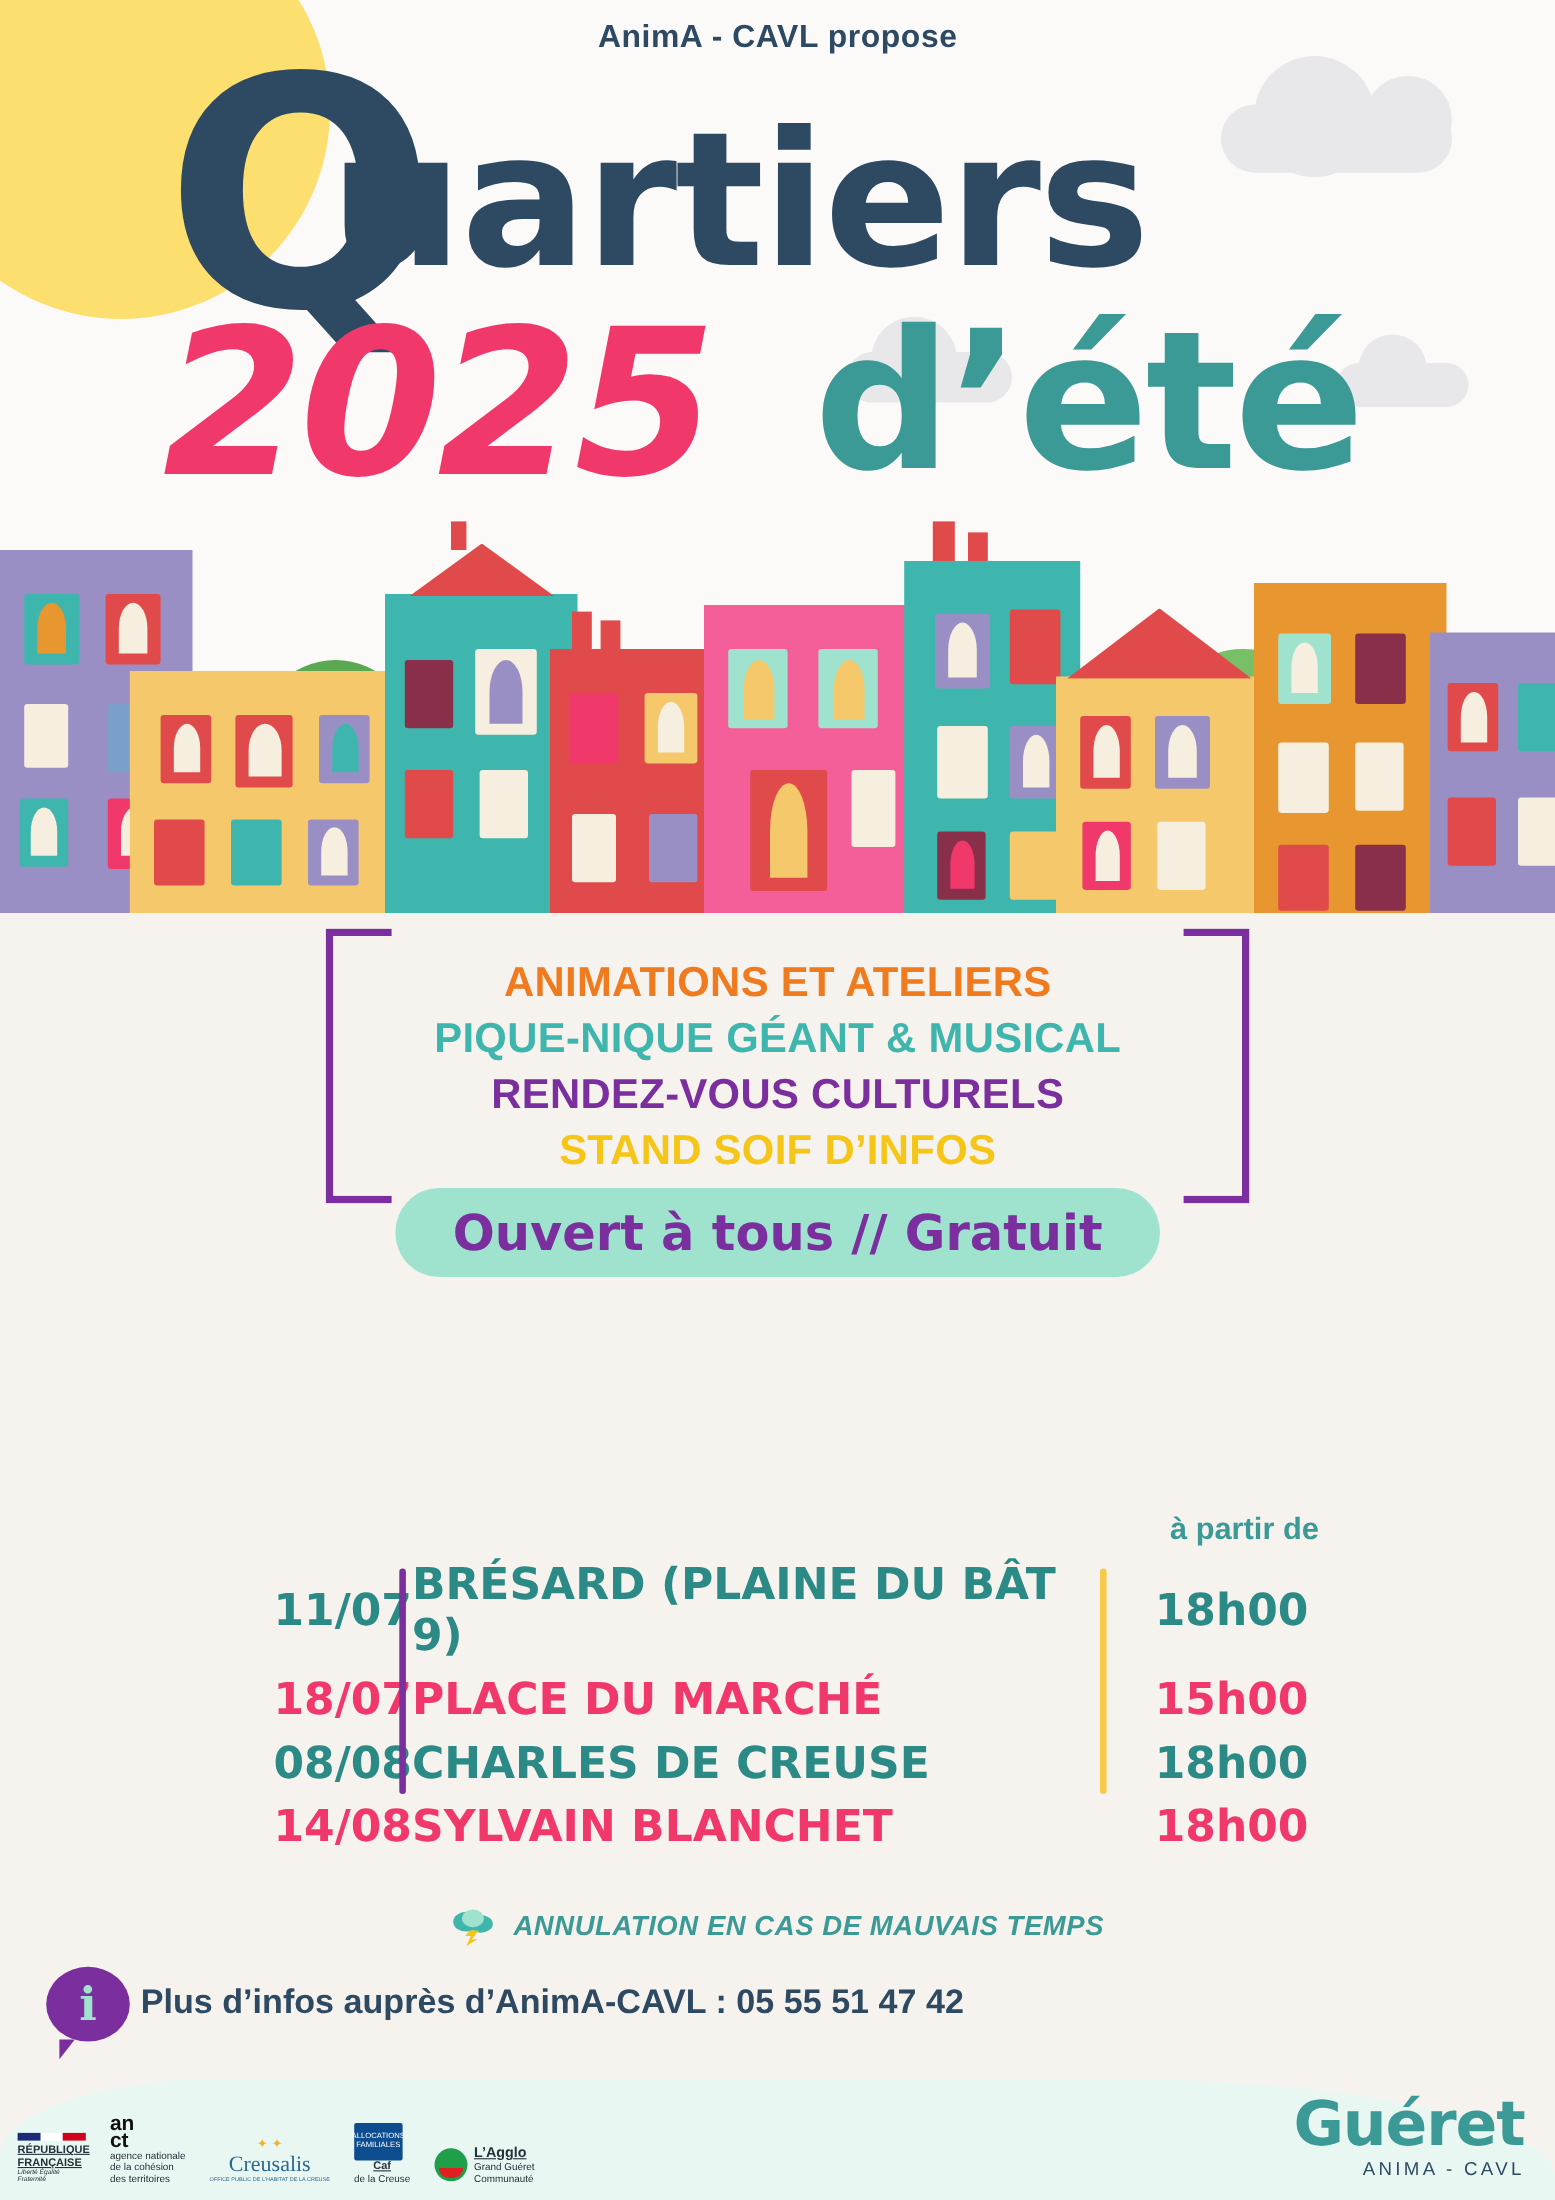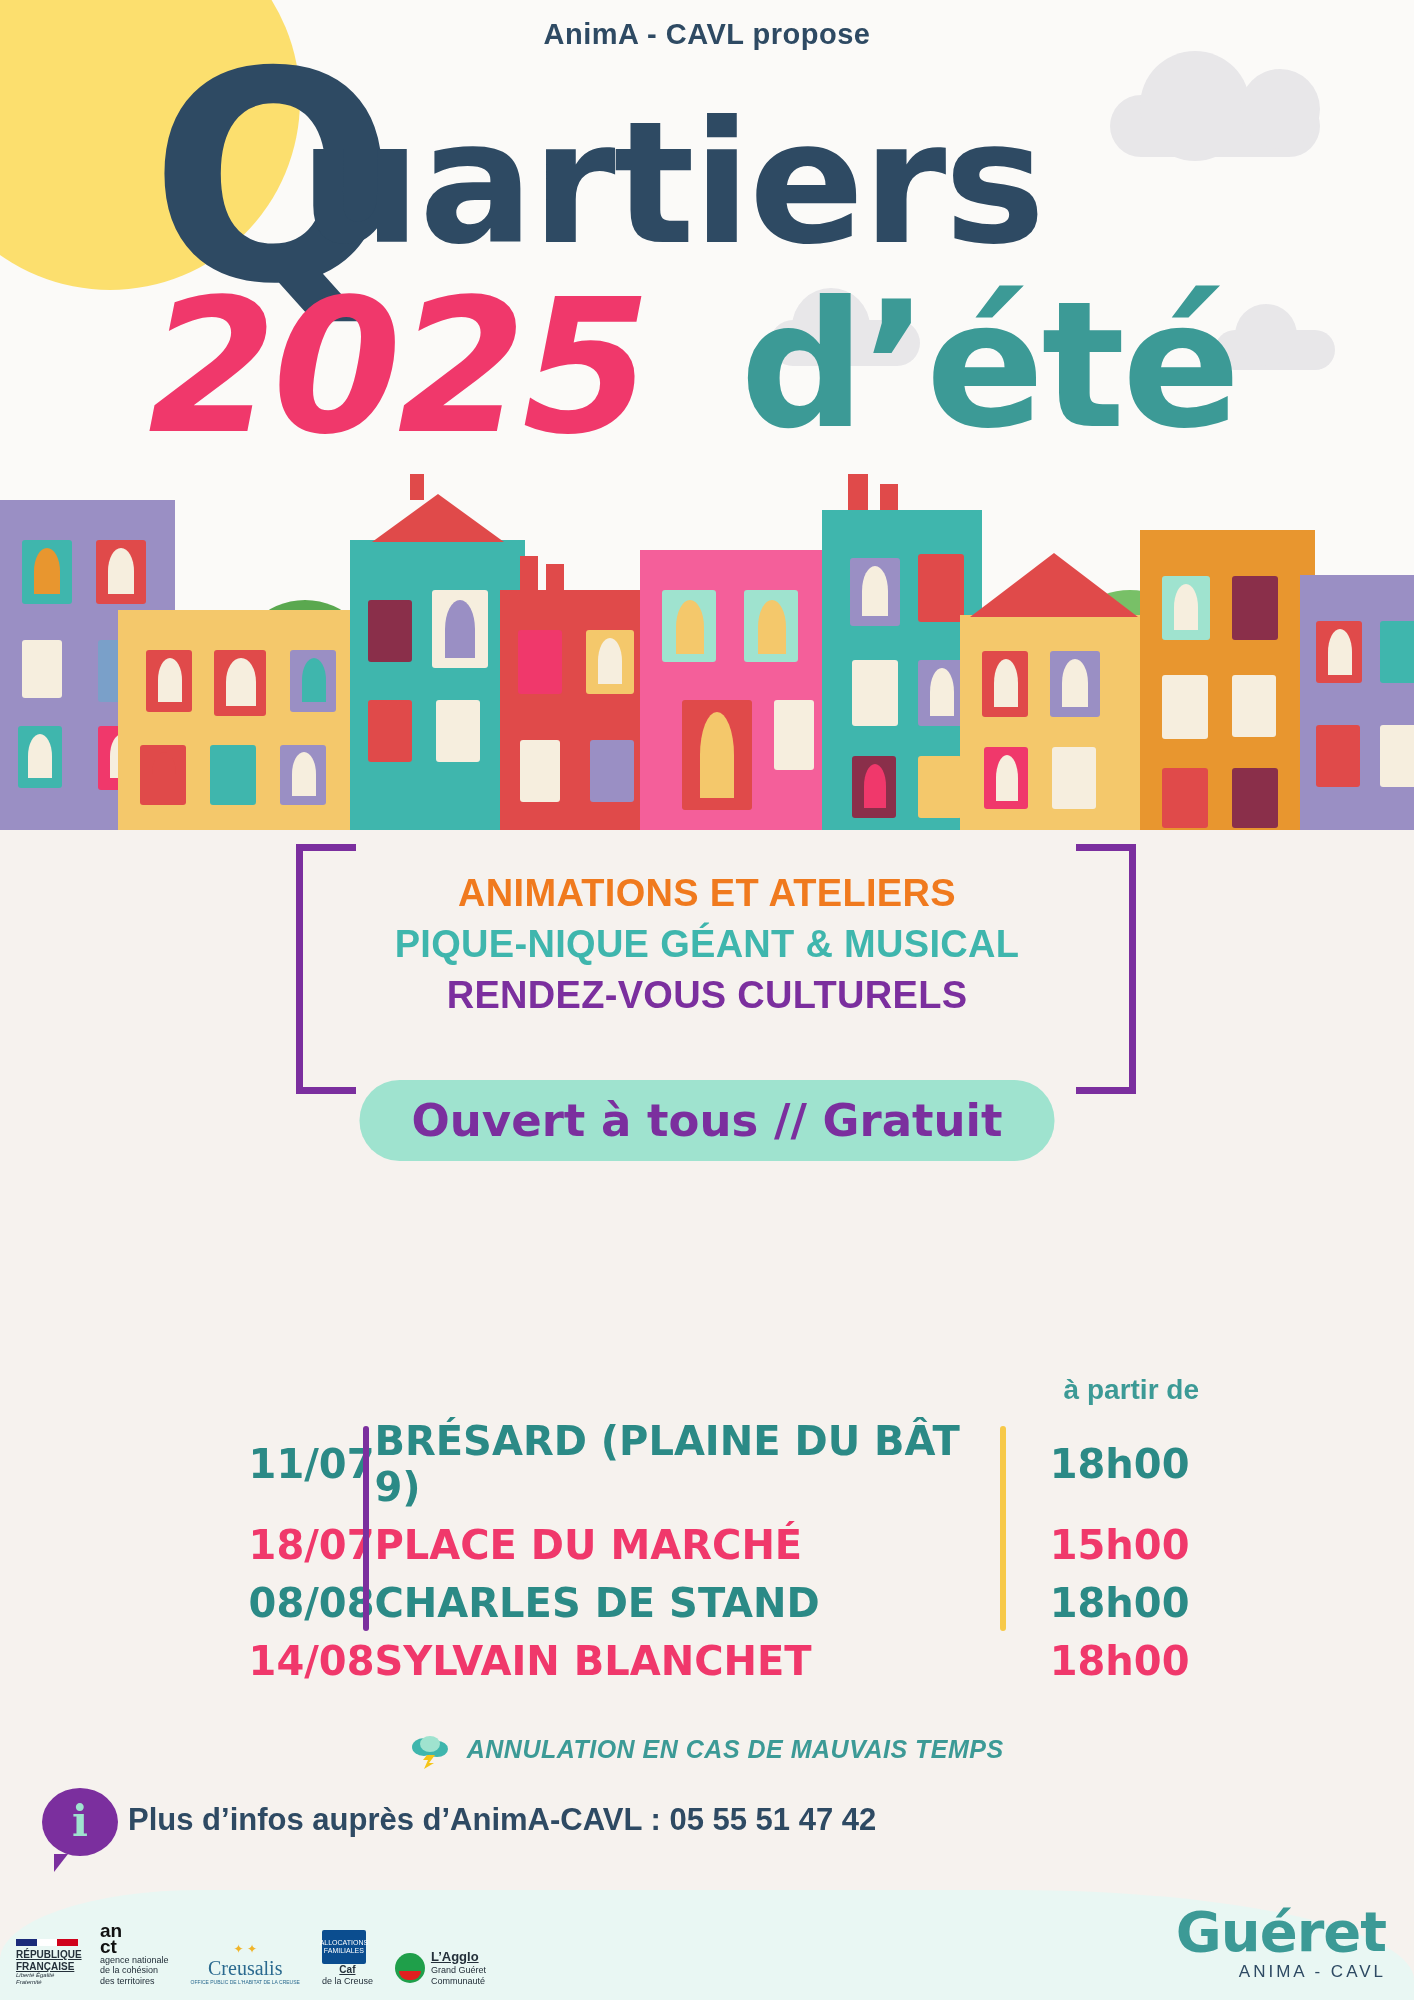--- a/index.html
+++ b/index.html
@@ -245,20 +245,21 @@
       <div class="win" style="left:80px;top:150px;width:44px;height:62px;background:#f6eede;"></div>
     </div>
   </div>
 
   <div class="mid">
     <div class="bracket"></div>
     <div class="offers">
       <div style="color:#f07a1e;">ANIMATIONS ET ATELIERS</div>
       <div style="color:#3fb6ad;">PIQUE-NIQUE GÉANT &amp; MUSICAL</div>
       <div style="color:#7b2f9e;">RENDEZ-VOUS CULTURELS</div>
+      <div style="color:#f5c518;">STAND SOIF D’INFOS</div>
     </div>
     <div class="pill">
       <span>Ouvert à tous // Gratuit</span>
     </div>
   </div>
 
   <div class="sched">
     <div class="apartir">à partir de</div>
     <div class="vbar-left"></div>
     <div class="vbar-right"></div>
@@ -269,21 +270,21 @@
         <td class="place">BRÉSARD (PLAINE DU BÂT 9)</td>
         <td class="time">18h00</td>
       </tr>
       <tr class="r1">
         <td class="date">18/07</td>
         <td class="place">PLACE DU MARCHÉ</td>
         <td class="time">15h00</td>
       </tr>
       <tr class="r2">
         <td class="date">08/08</td>
-        <td class="place">CHARLES DE STAND</td>
+        <td class="place">CHARLES DE CREUSE</td>
         <td class="time">18h00</td>
       </tr>
       <tr class="r3">
         <td class="date">14/08</td>
         <td class="place">SYLVAIN BLANCHET</td>
         <td class="time">18h00</td>
       </tr>
     </tbody>
       </table>
   </div>

